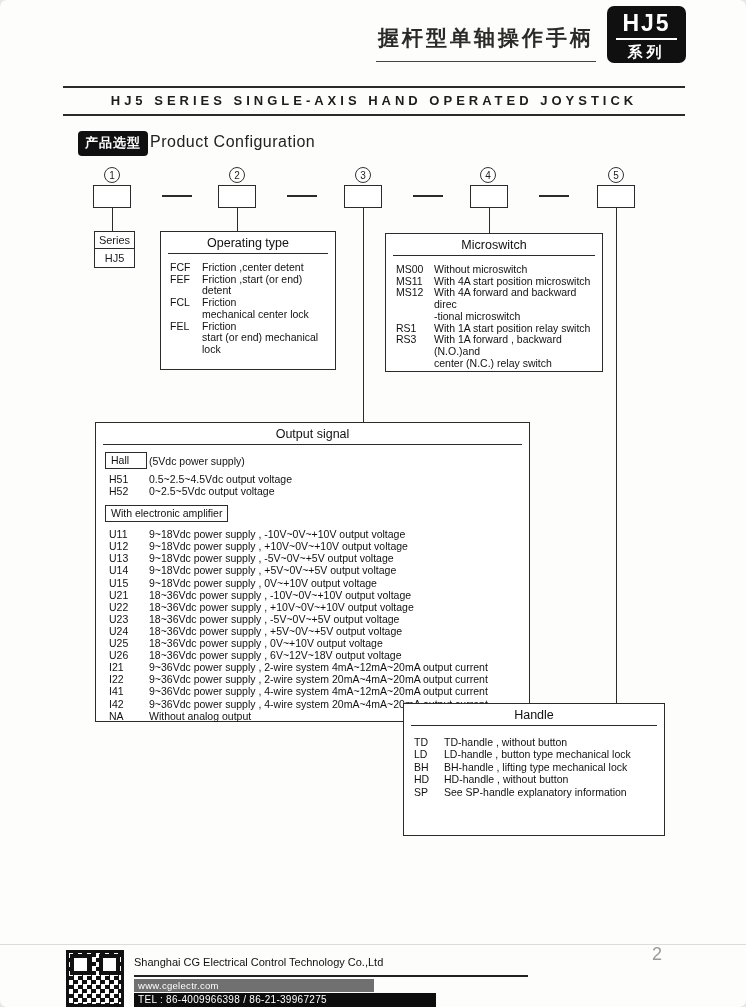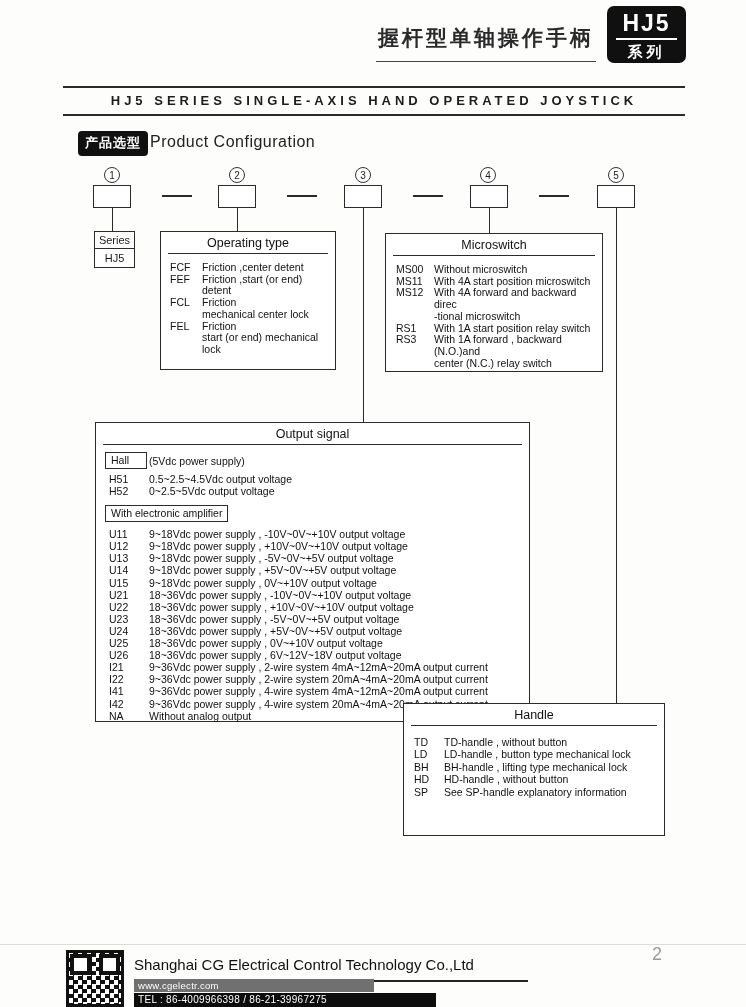--- a/index.html
+++ b/index.html
@@ -1,18 +1,18 @@
 <!DOCTYPE html>
 <html><head>
 <meta charset="utf-8">
 <style>
   * { margin:0; padding:0; box-sizing:border-box; }
   html,body { background:#e8e7e4; }
   body { font-family:"Liberation Sans", sans-serif; }
-  .page { position:relative; width:746px; height:1007px; background:#fdfdfc; color:#1a1a1a; overflow:hidden; margin:0; }
+  .page { position:relative; width:746px; height:1007px; background:#fdfdfc; color:#1a1a1a; overflow:hidden; margin:0;border-radius:7px; }
 
   
   .cn-title { position:absolute; top:24px; right:150px; font-size:21px; letter-spacing:3px; font-weight:600; color:#2a2a2a; padding:0 2px 9px 2px; border-bottom:1.5px solid #444; }
   .hj5-badge { position:absolute; top:6px; left:607px; width:79px; height:57px; background:#101010; border-radius:7px; color:#fff; text-align:center; }
   .hj5-badge-top { margin:3px 9px 0 9px; font-size:23px; font-weight:700; letter-spacing:2px; line-height:29px; border-bottom:2px solid #fff; }
   .hj5-badge-bottom { font-size:15px; font-weight:700; line-height:23px; letter-spacing:4px; }
   .banner { position:absolute; top:86px; left:63px; width:622px; border-top:2px solid #2b2b2b; border-bottom:2px solid #2b2b2b; text-align:center; font-size:13px; font-weight:700; letter-spacing:4px; padding:5px 0 6px 0; color:#1d1d1d; }
   .sec-badge { position:absolute; top:131px; left:78px; background:#101010; color:#fff; font-size:13px; font-weight:700; padding:3px 7px 4px 7px; border-radius:4px; letter-spacing:1px; }
   .sec-title { position:absolute; top:133px; left:150px; font-size:16px; color:#222; letter-spacing:0.5px; }
 
@@ -65,21 +65,21 @@
   .hd-box .row { line-height:12.4px; }
   .hd-box .row .code { flex-basis:30px; }
 
   
   .footer-rule { position:absolute; left:0; top:944px; width:746px; height:1px; background:#dcdcd8; }
   .page-num { position:absolute; left:652px; top:944px; font-size:18px; color:#9a9a9a; }
   .qr { position:absolute; left:66px; top:950px; width:58px; height:57px; border:3px solid #111; background-image:repeating-conic-gradient(#111 0% 25%, #fff 0% 50%); background-size:9px 9px; }
   .qr::before, .qr::after { content:""; position:absolute; width:13px; height:13px; background:#fff; border:4px solid #111; }
   .qr::before { left:1px; top:1px; }
   .qr::after { right:1px; top:1px; }
-  .company { position:absolute; left:134px; top:956px; width:394px; font-size:15px; color:#111; padding-bottom:7px; border-bottom:2px solid #222; }
+  .company { position:absolute; left:134px; top:956px; width:394px; font-size:11px; color:#111; padding-bottom:7px; border-bottom:2px solid #222; }
   .web-bar { position:absolute; left:134px; top:979px; width:240px; height:13px; background:#707070; color:#fff; font-size:9.5px; line-height:13px; padding-left:4px; letter-spacing:0.3px; }
   .tel-bar { position:absolute; left:134px; top:993px; width:302px; height:14px; background:#0d0d0d; color:#fff; font-size:10px; line-height:14px; padding-left:4px; letter-spacing:0.3px; }
 </style>
 </head>
 <body>
 
 <div class="page">
 
   <div class="cn-title">握杆型单轴操作手柄</div>
   <div class="hj5-badge">

